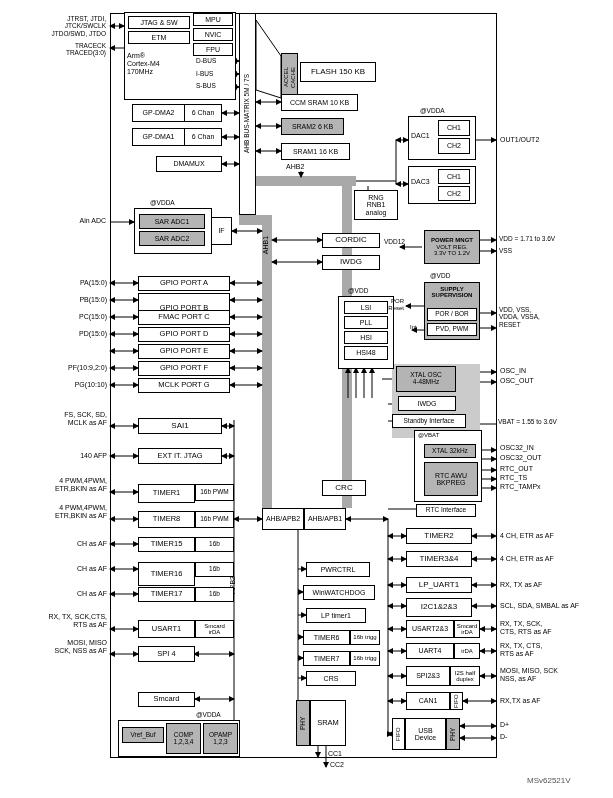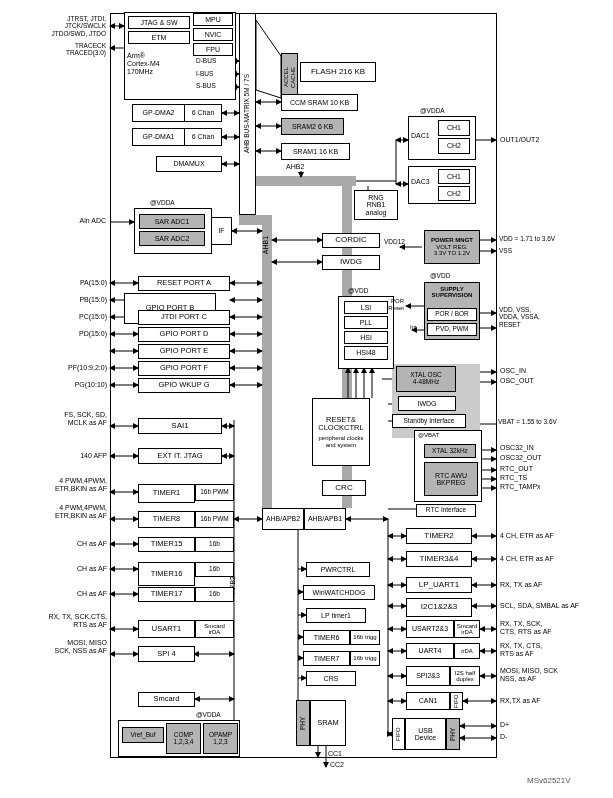--- a/index.html
+++ b/index.html
@@ -199,44 +199,44 @@
 
 <div class="b s7" style="left:132px;top:104px;width:53px;height:18px">GP-DMA2</div>
 <div class="b s7" style="left:184px;top:104px;width:38px;height:18px">6 Chan</div>
 <div class="b s7" style="left:132px;top:128px;width:53px;height:18px">GP-DMA1</div>
 <div class="b s7" style="left:184px;top:128px;width:38px;height:18px">6 Chan</div>
 <div class="b s7" style="left:156px;top:156px;width:66px;height:16px">DMAMUX</div>
 
 <div class="b vt s65" style="left:239px;top:13px;width:17px;height:202px">AHB BUS-MATRIX 5M / 7S</div>
 <div class="b vt s6 g" style="left:281px;top:53px;width:17px;height:48px">ACCEL
 CACHE</div>
-<div class="b" style="left:300px;top:62px;width:76px;height:20px">FLASH 216 KB</div>
+<div class="b" style="left:300px;top:62px;width:76px;height:20px">FLASH 150 KB</div>
 <div class="b s7" style="left:281px;top:94px;width:77px;height:17px">CCM SRAM 10 KB</div>
 <div class="b s7 g" style="left:281px;top:118px;width:63px;height:17px">SRAM2 6 KB</div>
 <div class="b s7" style="left:281px;top:143px;width:69px;height:17px">SRAM1 16 KB</div>
 <div class="lbl" style="left:286px;top:163px;width:26px">AHB2</div>
 <div class="lbl" style="left:255px;top:240px;width:24px;height:10px;transform:rotate(-90deg);text-align:center">AHB1</div>
 <div class="lbl" style="left:222px;top:580px;width:24px;height:10px;transform:rotate(-90deg);text-align:center">APB2</div>
 <div class="b s7" style="left:354px;top:190px;width:44px;height:30px">RNG
 RNB1
 analog</div>
 
 <div class="b" style="left:134px;top:208px;width:78px;height:46px"></div>
 <div class="lbl s65" style="left:150px;top:199px;width:40px">@VDDA</div>
 <div class="b s7 g" style="left:139px;top:214px;width:66px;height:15px">SAR ADC1</div>
 <div class="b s7 g" style="left:139px;top:231px;width:66px;height:15px">SAR ADC2</div>
 <div class="b s7" style="left:211px;top:217px;width:21px;height:28px">IF</div>
 
-<div class="b s75" style="left:138px;top:276px;width:92px;height:15px">RESET PORT A</div>
-<div class="b s75" style="left:124px;top:293px;width:92px;height:31px">GPIO PORT B</div>
-<div class="b s75" style="left:138px;top:310px;width:92px;height:15px">JTDI PORT C</div>
+<div class="b s75" style="left:138px;top:276px;width:92px;height:15px">GPIO PORT A</div>
+<div class="b s75" style="left:138px;top:293px;width:92px;height:31px">GPIO PORT B</div>
+<div class="b s75" style="left:138px;top:310px;width:92px;height:15px">FMAC PORT C</div>
 <div class="b s75" style="left:138px;top:327px;width:92px;height:15px">GPIO PORT D</div>
 <div class="b s75" style="left:138px;top:344px;width:92px;height:15px">GPIO PORT E</div>
 <div class="b s75" style="left:138px;top:361px;width:92px;height:15px">GPIO PORT F</div>
-<div class="b s75" style="left:138px;top:378px;width:92px;height:15px">GPIO WKUP G</div>
+<div class="b s75" style="left:138px;top:378px;width:92px;height:15px">MCLK PORT G</div>
 
 <div class="b" style="left:138px;top:418px;width:84px;height:16px">SAI1</div>
 <div class="b s75" style="left:138px;top:448px;width:84px;height:16px">EXT IT. JTAG</div>
 <div class="b s75" style="left:138px;top:484px;width:57px;height:19px">TIMER1</div>
 <div class="b s65" style="left:195px;top:484px;width:39px;height:17px">16b PWM</div>
 <div class="b s75" style="left:138px;top:511px;width:57px;height:17px">TIMER8</div>
 <div class="b s65" style="left:195px;top:511px;width:39px;height:17px">16b PWM</div>
 <div class="b s75" style="left:138px;top:537px;width:57px;height:15px">TIMER15</div>
 <div class="b s65" style="left:195px;top:537px;width:39px;height:15px">16b</div>
 <div class="b s75" style="left:138px;top:562px;width:57px;height:24px">TIMER16</div>
@@ -258,26 +258,20 @@
 
 <div class="b" style="left:322px;top:233px;width:58px;height:15px">CORDIC</div>
 <div class="b" style="left:322px;top:255px;width:58px;height:15px">IWDG</div>
 <div class="lbl s65" style="left:384px;top:238px;width:30px">VDD12</div>
 <div class="lbl s65" style="left:348px;top:287px;width:36px">@VDD</div>
 <div class="b" style="left:338px;top:296px;width:56px;height:73px"></div>
 <div class="b s7" style="left:344px;top:301px;width:44px;height:13px">LSI</div>
 <div class="b s7" style="left:344px;top:316px;width:44px;height:13px">PLL</div>
 <div class="b s7" style="left:344px;top:331px;width:44px;height:13px">HSI</div>
 <div class="b s7" style="left:344px;top:346px;width:44px;height:14px">HSI48</div>
-<div class="b" style="left:312px;top:398px;width:58px;height:68px">
-  <span class="s75">RESET&amp;
-CLOCKCTRL</span>
-  <span class="s6" style="margin-top:3px">peripheral clocks
-and system</span>
-</div>
 <div class="b" style="left:322px;top:480px;width:44px;height:16px">CRC</div>
 <div class="b s7" style="left:262px;top:508px;width:42px;height:22px">AHB/APB2</div>
 <div class="b s7" style="left:304px;top:508px;width:42px;height:22px">AHB/APB1</div>
 
 <div class="b s7" style="left:306px;top:562px;width:64px;height:15px">PWRCTRL</div>
 <div class="b s7" style="left:303px;top:585px;width:72px;height:15px">WinWATCHDOG</div>
 <div class="b s7" style="left:306px;top:608px;width:60px;height:15px">LP timer1</div>
 <div class="b s7" style="left:303px;top:630px;width:47px;height:15px">TIMER6</div>
 <div class="b s6" style="left:350px;top:630px;width:30px;height:15px">16b trigg</div>
 <div class="b s7" style="left:303px;top:651px;width:47px;height:15px">TIMER7</div>

